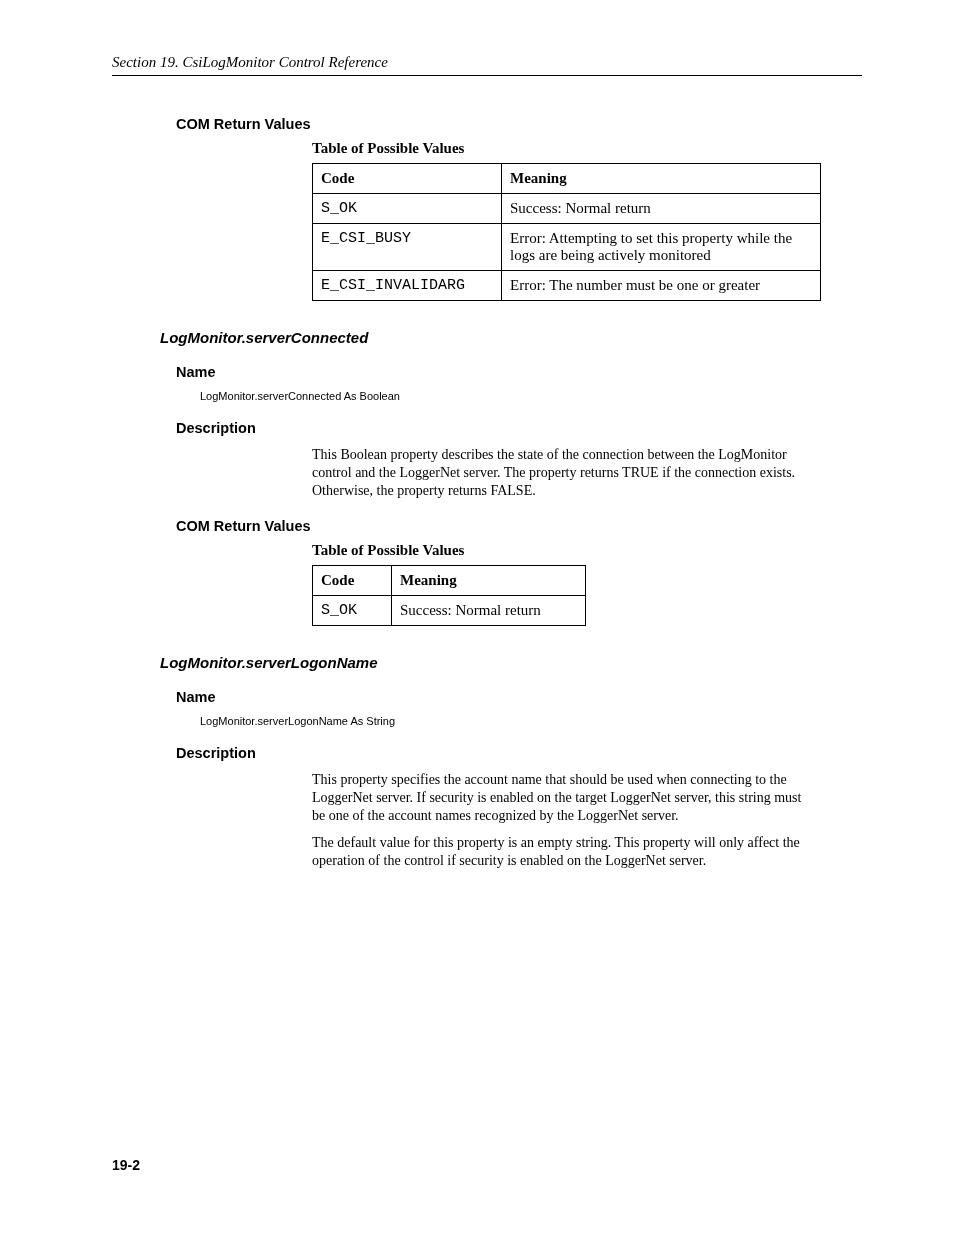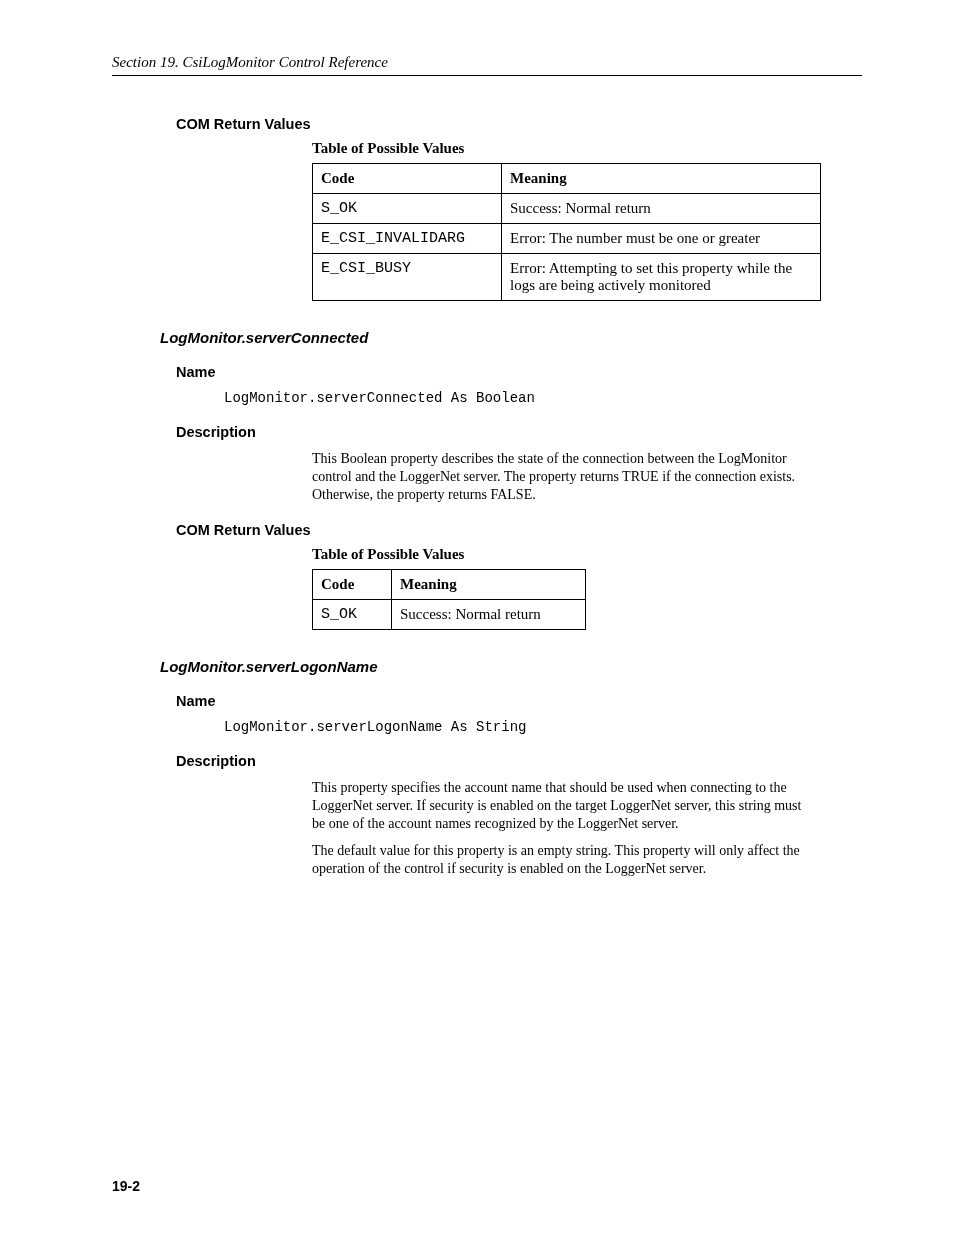--- a/index.html
+++ b/index.html
@@ -57,32 +57,32 @@
   }
   table.codes th {
     font-weight: bold;
   }
   .code-cell {
     font-family: "Courier New", Courier, monospace;
     font-size: 15px;
     white-space: nowrap;
   }
   .mono-block {
-    font-family: Liberation Mono, monospace;
-    font-size: 14px;
-    margin: 10px 0 10px 112px;
+    font-family: Liberation Sans, sans-serif;
+    font-size: 11px;
+    margin: 10px 0 10px 88px;
   }
   .para {
     margin: 10px 60px 10px 200px;
     line-height: 1.28;
     font-size: 14px;
   }
   .page-num {
     position: absolute;
-    bottom: 41px;
+    bottom: 62px;
     left: 112px;
     font-family: Arial, Helvetica, sans-serif;
     font-weight: bold;
     font-size: 14px;
   }
   .t1 .col-code { width: 170px; }
   .t1 .col-meaning { width: 300px; }
   .t2 .col-code { width: 60px; }
   .t2 .col-meaning { width: 175px; }
 </style>
@@ -99,26 +99,26 @@
     <tbody>
         <tr>
       <th class="col-code">Code</th>
       <th class="col-meaning">Meaning</th>
     </tr>
     <tr>
       <td class="code-cell">S_OK</td>
       <td>Success: Normal return</td>
     </tr>
     <tr>
+      <td class="code-cell">E_CSI_BUSY</td>
+      <td>Error: Attempting to set this property while the logs are being actively monitored</td>
+    </tr>
+    <tr>
       <td class="code-cell">E_CSI_INVALIDARG</td>
       <td>Error: The number must be one or greater</td>
-    </tr>
-    <tr>
-      <td class="code-cell">E_CSI_BUSY</td>
-      <td>Error: Attempting to set this property while the logs are being actively monitored</td>
     </tr>
   </tbody>
     </table>
 
   <div class="h-section">LogMonitor.serverConnected</div>
 
   <div class="h-sub">Name</div>
   <div class="mono-block">LogMonitor.serverConnected As Boolean</div>
 
   <div class="h-sub">Description</div>

